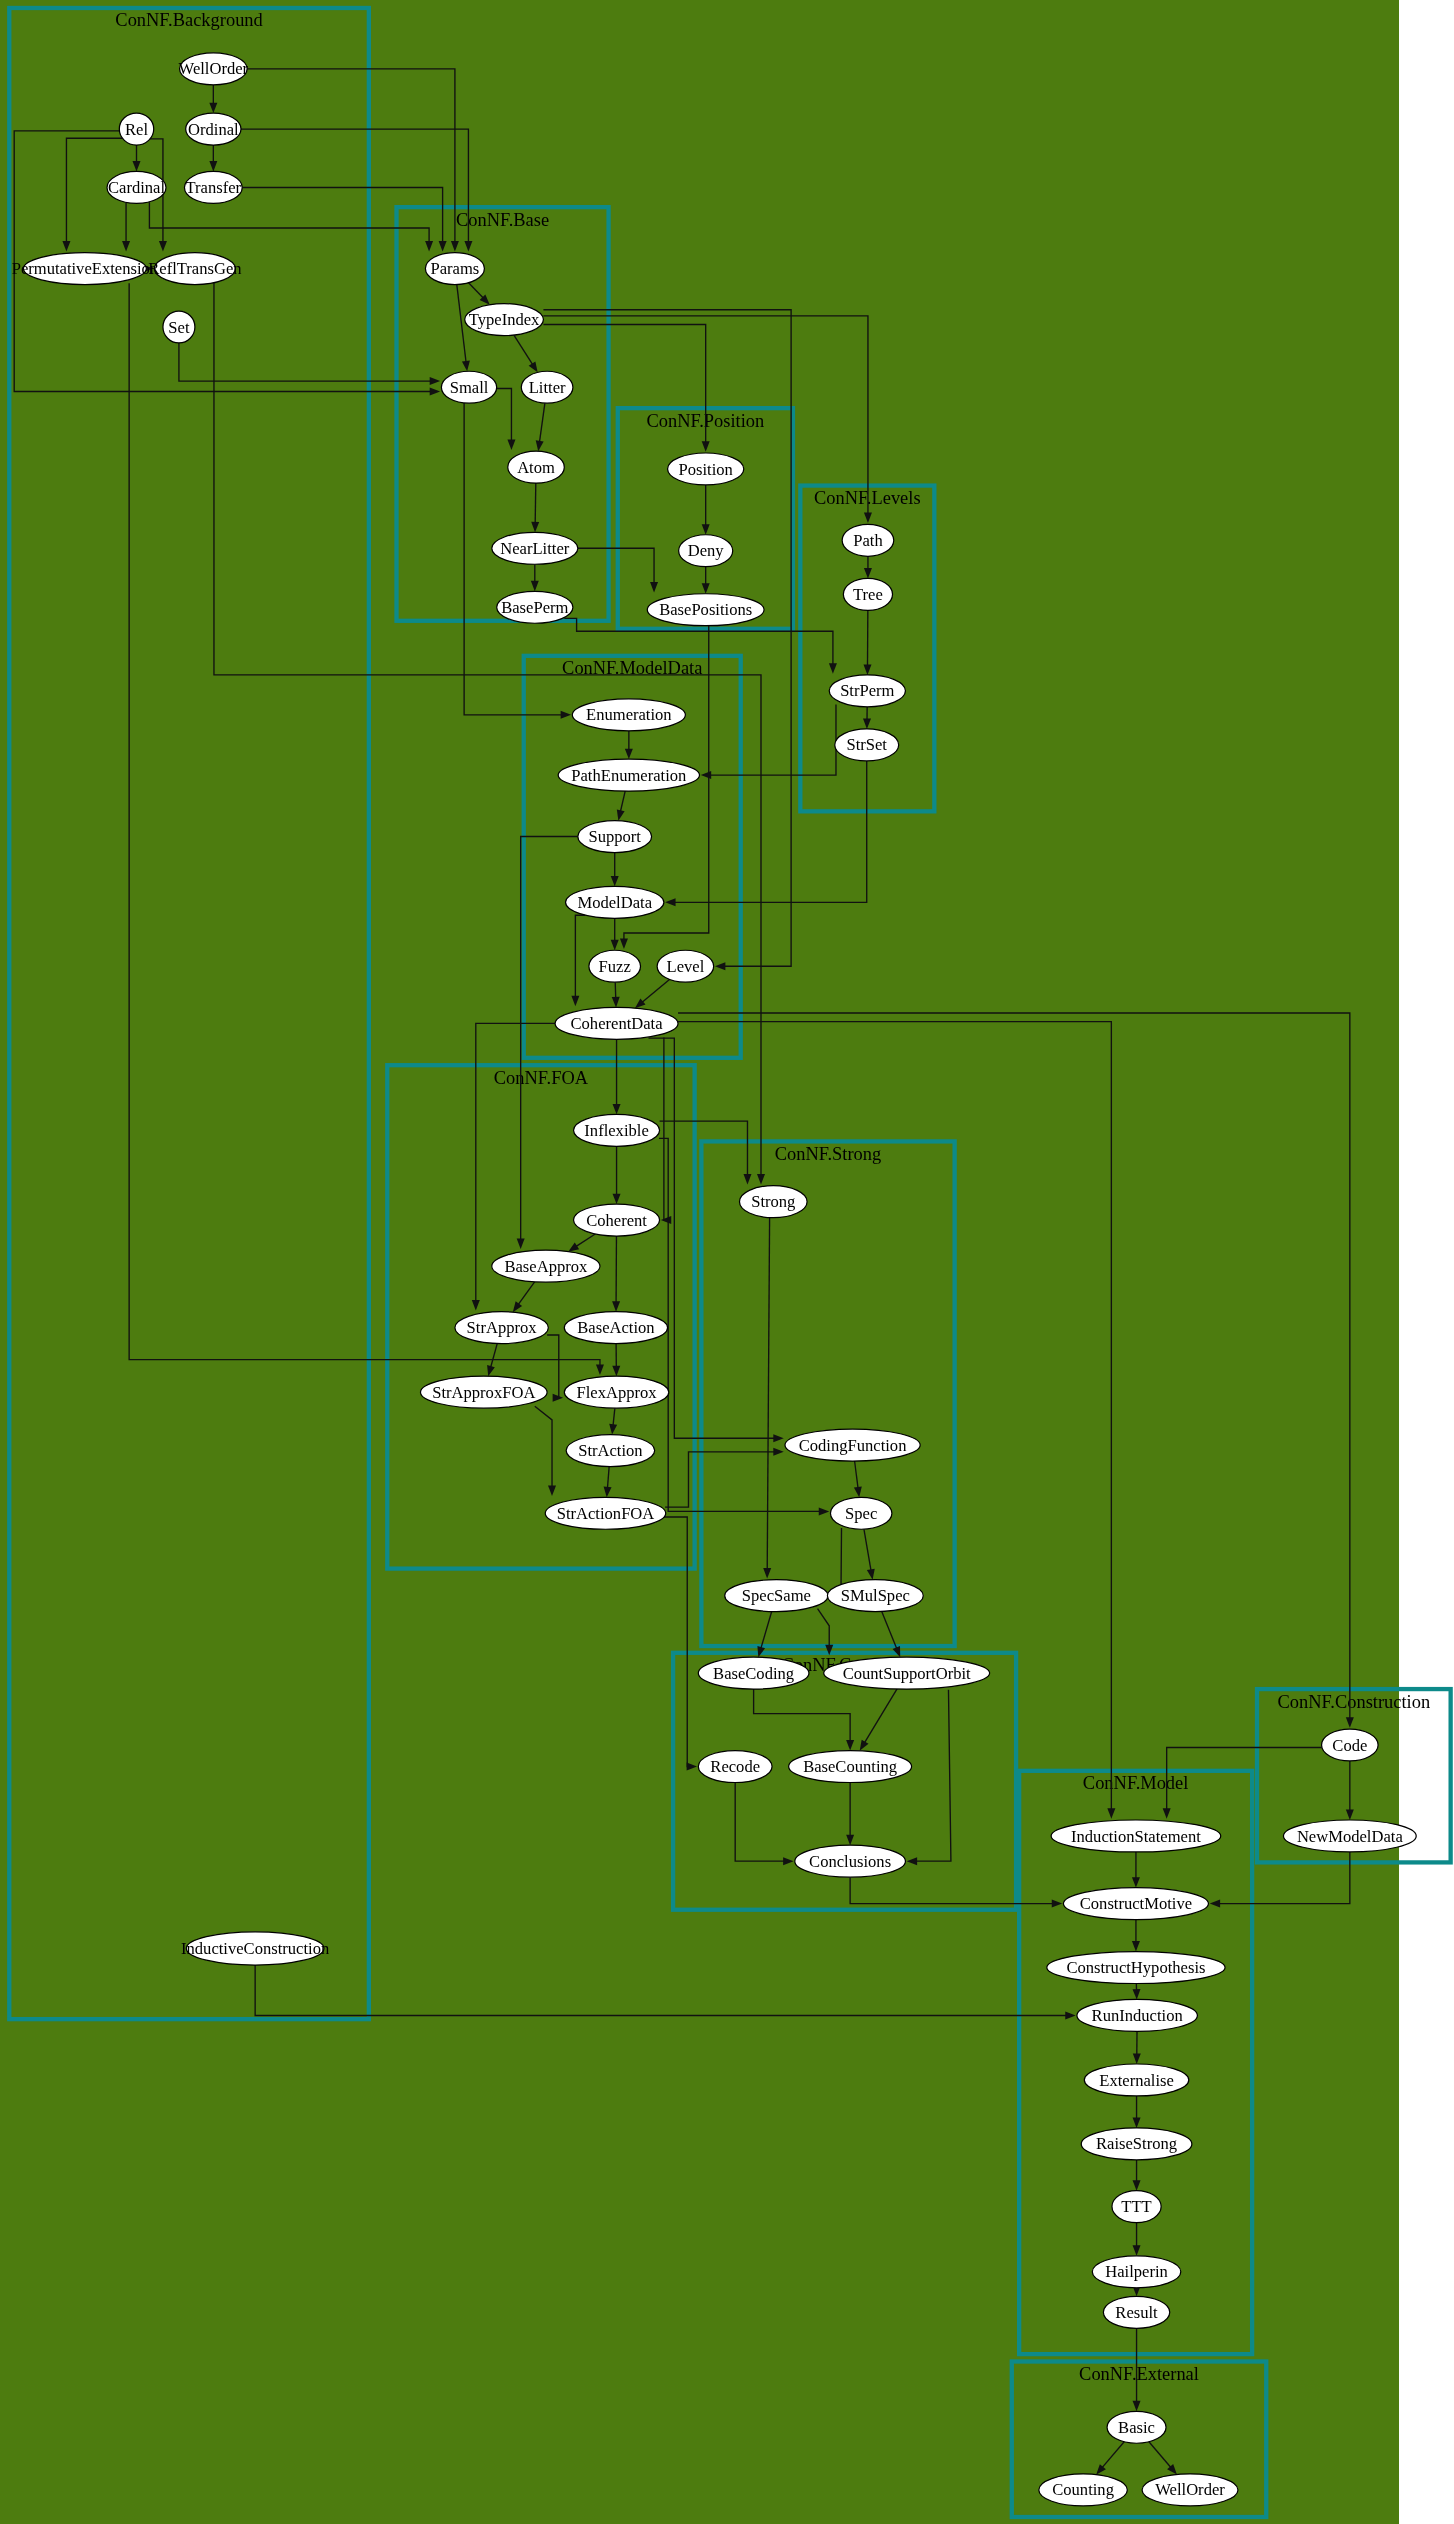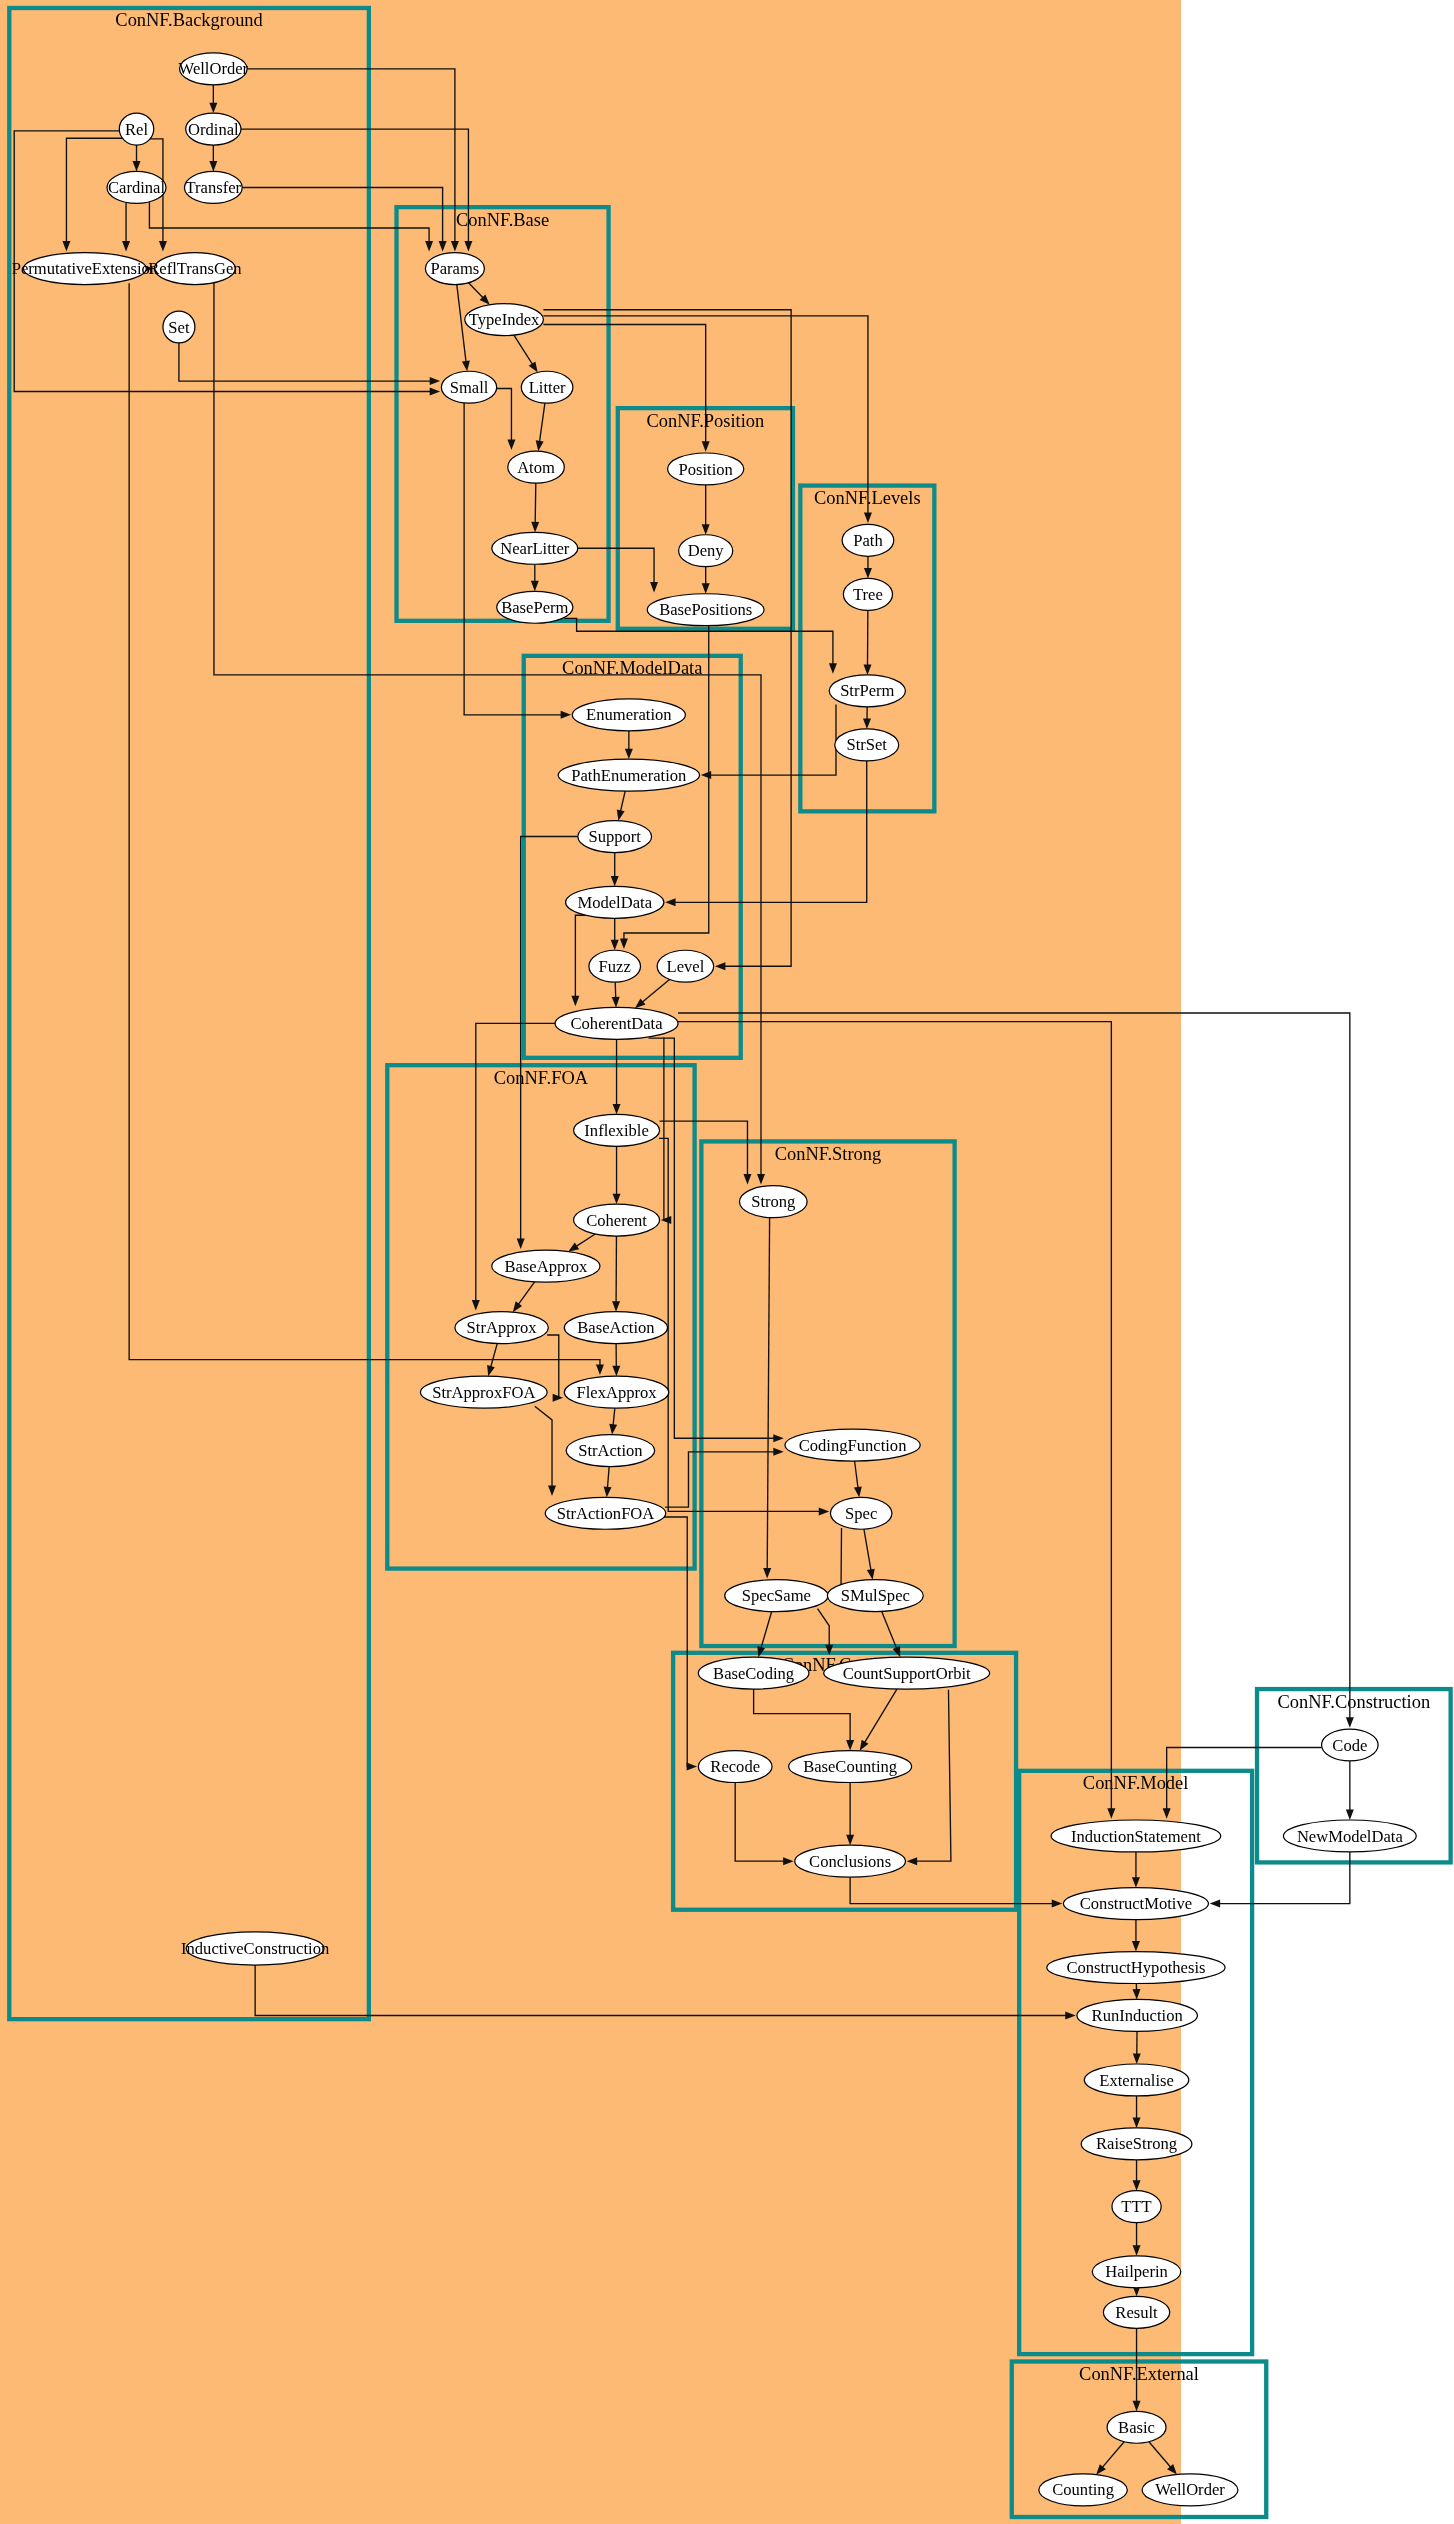--- a/index.html
+++ b/index.html
@@ -1,16 +1,16 @@
 <!DOCTYPE html>
 <html style="font-size:9.8px"><head>
 <meta charset="utf-8">
 <style>
   html, body { margin: 0; padding: 0; background: #ffffff; }
-  #canvas { position: relative; width: 1181px; height: 2525px; background: #fdba74; }
+  #canvas { position: relative; width: 1399px; height: 2525px; background: #4d7c0f; }
   svg { display: block; }
   .cluster-box { fill: none; stroke-width: 7px; }
   .cluster-label { font-family: "Liberation Serif", "DejaVu Serif", serif; font-size: 30px; fill: #000; text-anchor: middle; }
   .node-ellipse { fill: #ffffff; stroke: #000000; stroke-width: 2px; }
   .node-label { font-family: "Liberation Serif", "DejaVu Serif", serif; font-size: 27px; fill: #000; text-anchor: middle; }
   .edge-line { fill: none; stroke: #111111; stroke-width: 2.2px; }
   .edge-arrow { fill: #111111; stroke: none; }
 </style>
 </head>
 <body>

